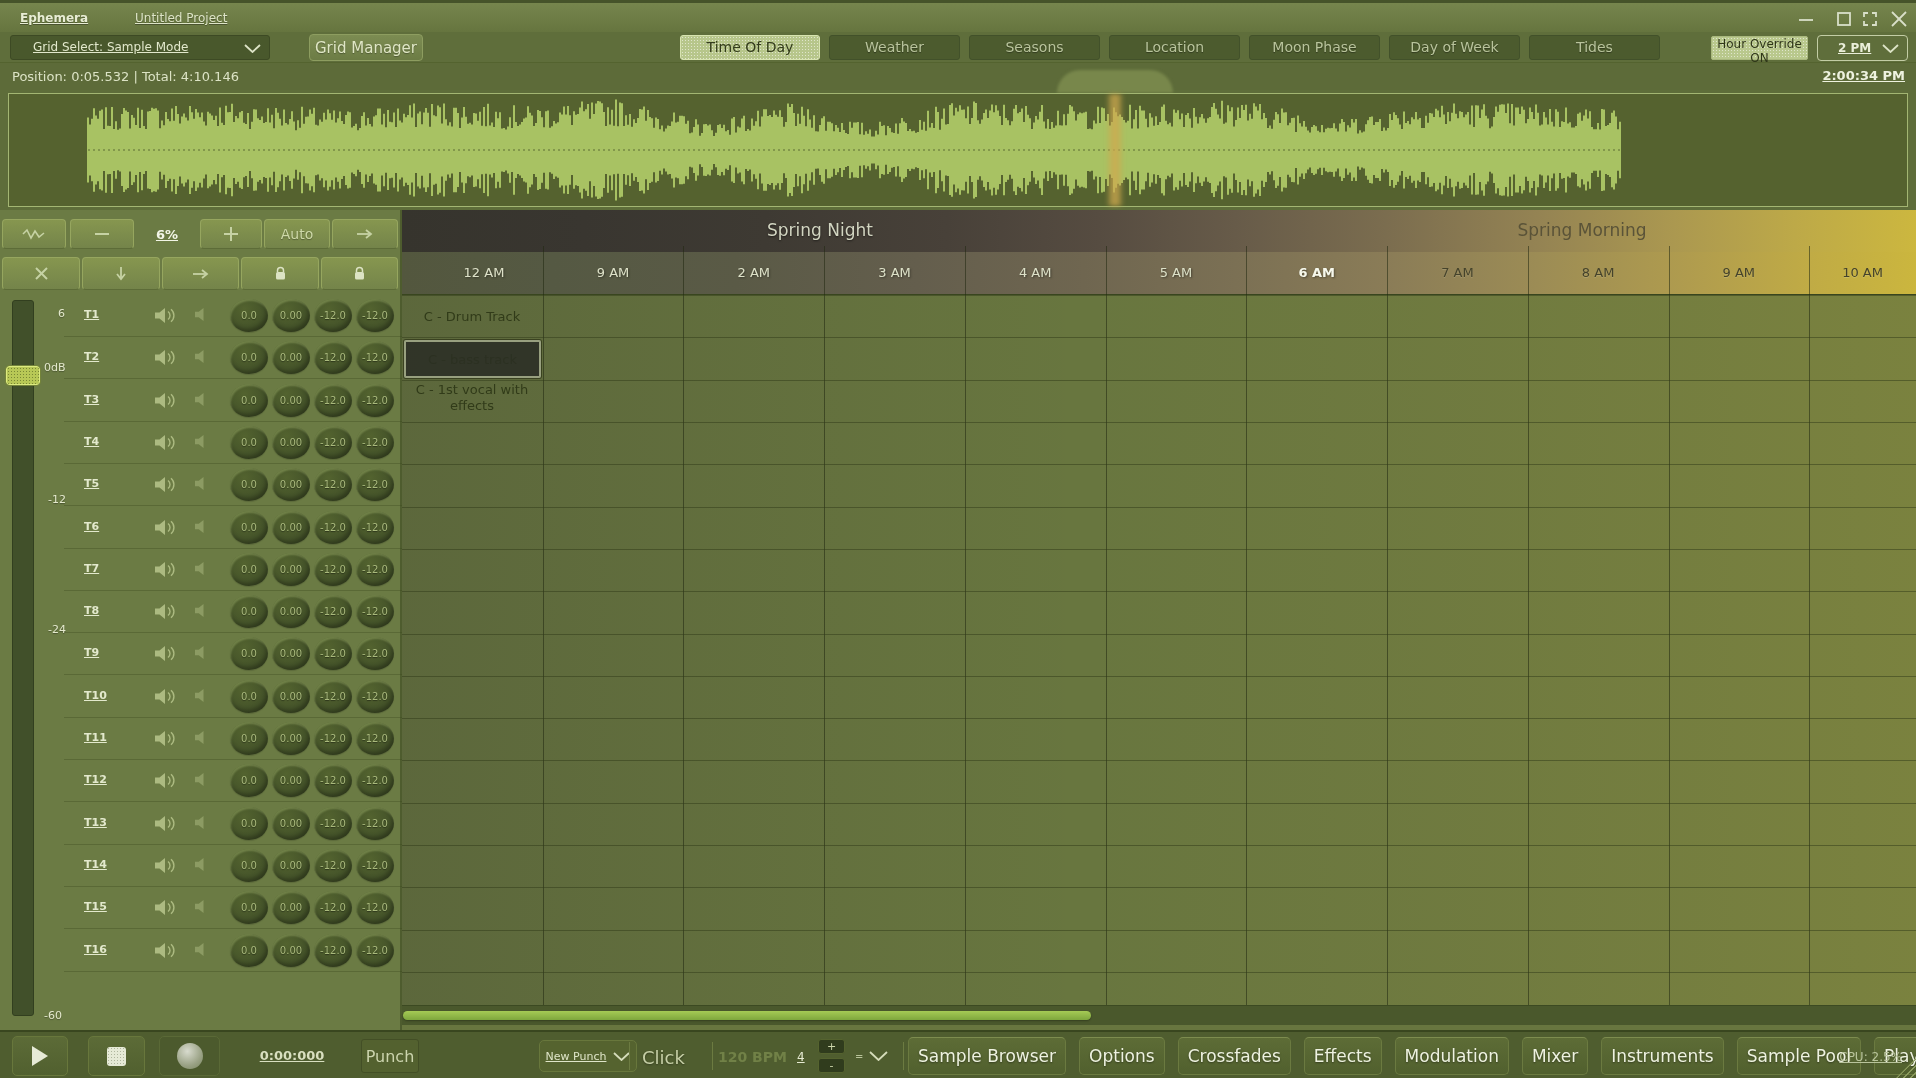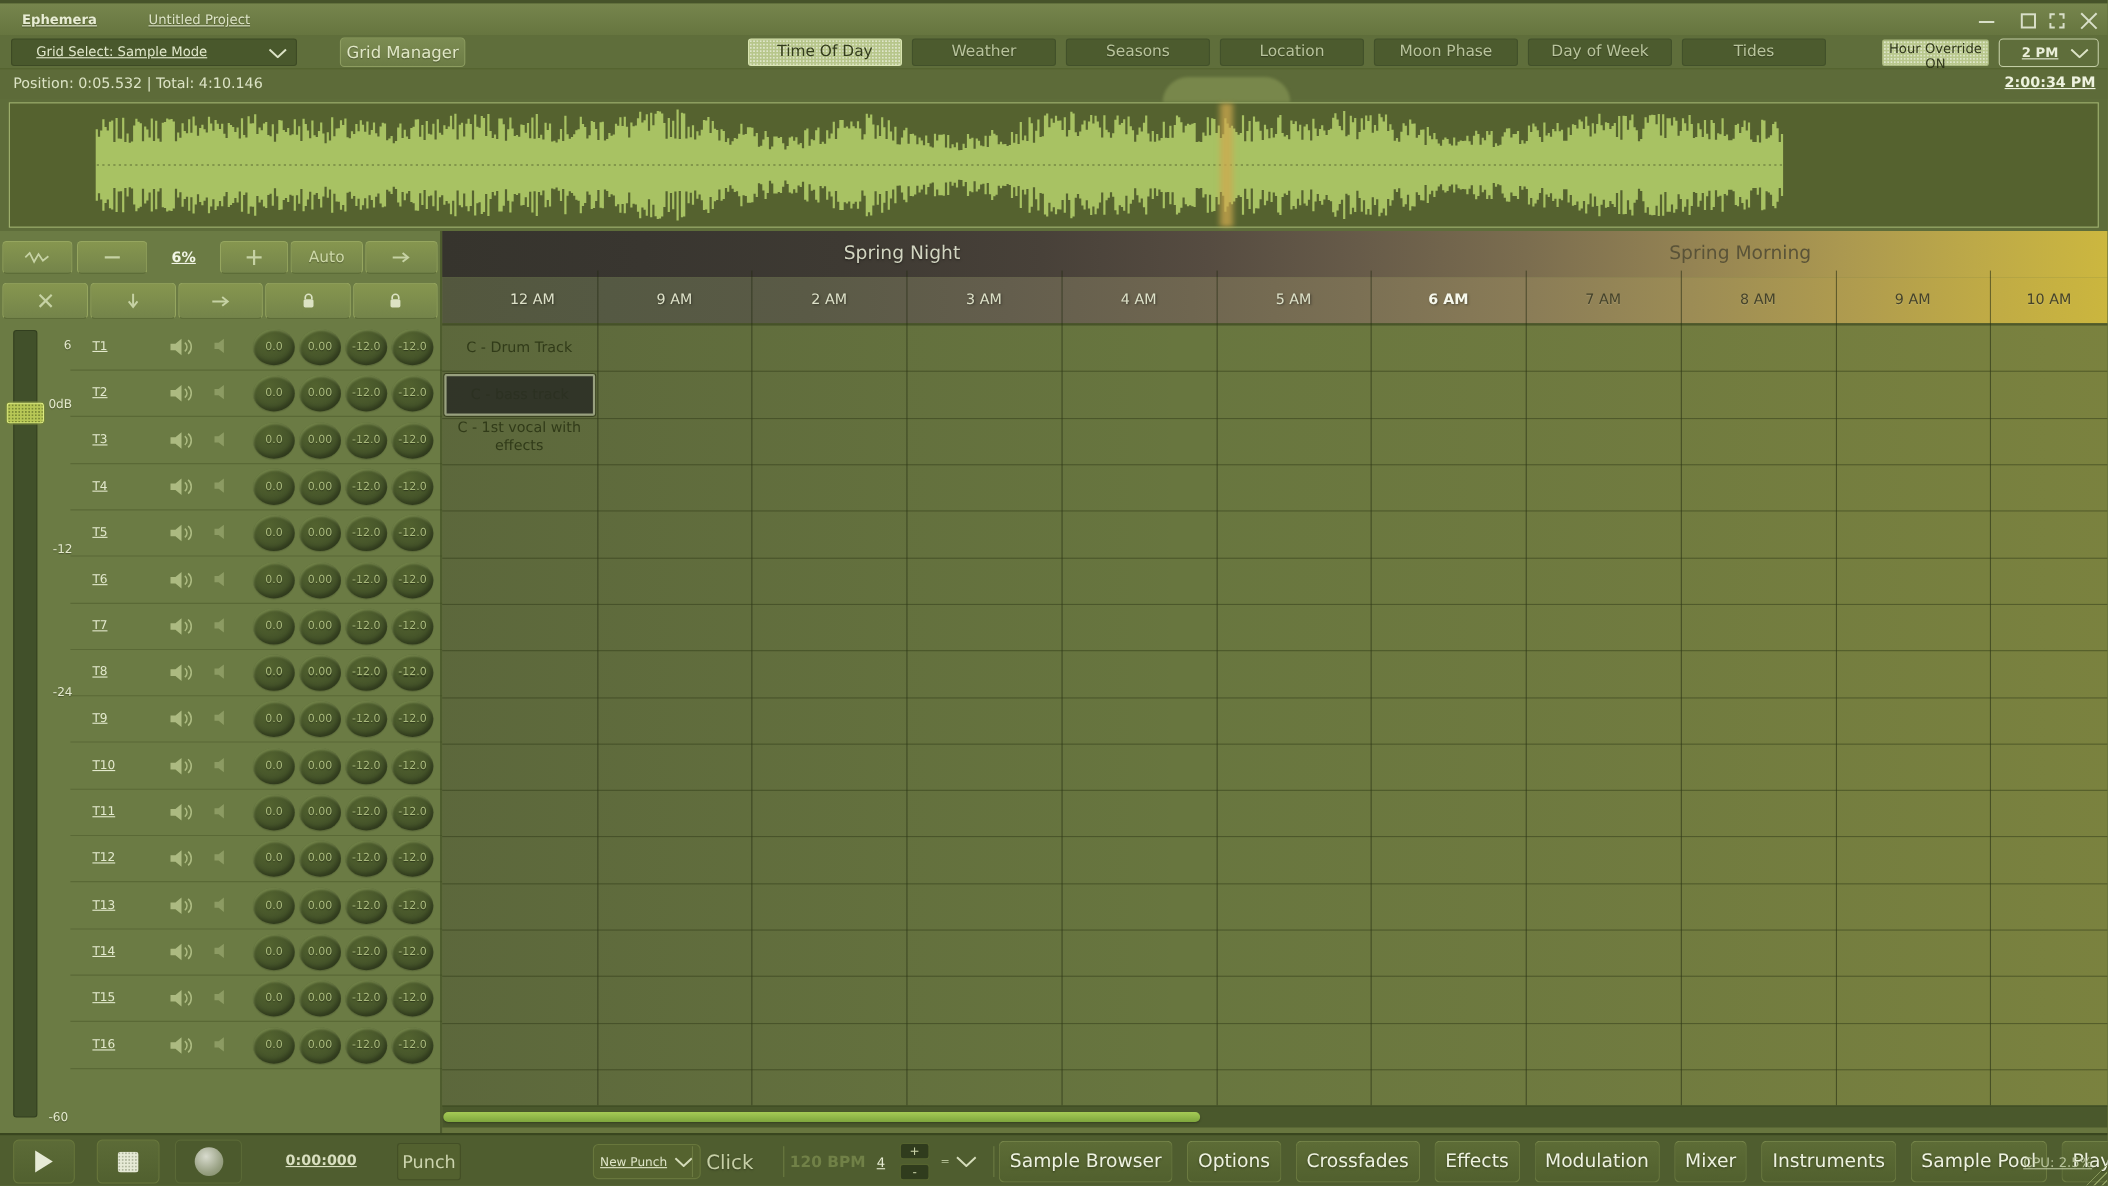--- a/index.html
+++ b/index.html
@@ -74,21 +74,21 @@
 
   #fader-groove { position:absolute; left:12px; top:90px; width:22px; height:716px;
     background:#41502a; border:1px solid #323f1f; border-radius:3px; cursor:pointer; }
   #fader-handle { position:absolute; left:6px; top:156px; width:34px; height:19px;
     background-color:#b8c856; background-image:radial-gradient(rgba(70,85,25,.55) .6px, rgba(0,0,0,0) .7px);
     background-size:3px 3px; border:1px solid #dcea80; outline:1px solid #74843a; border-radius:3px; cursor:ns-resize; }
   .fscale { position:absolute; font-size:11px; color:#e4e9cd; text-shadow:0 1px 1px rgba(0,0,0,.3); }
 
   #trackrows { position:absolute; left:64px; top:85px; width:338px; height:680px; }
   .trow { position:absolute; left:0; width:338px; height:42px; border-bottom:1px solid rgba(60,72,30,.35); }
-  .tlabel { position:absolute; left:20px; top:13px; font-size:11px; font-weight:normal;
+  .tlabel { position:absolute; left:20px; top:13px; font-size:11px; font-weight:bold;
     color:#e3e9cd; text-decoration:underline; cursor:pointer; }
   .spk { position:absolute; top:12px; cursor:pointer; }
   .spk.on { left:90px; opacity:.75; }
   .spk.off { left:130px; opacity:.5; }
   .knob { position:absolute; top:4px; width:38px; height:33px; border-radius:50%; cursor:pointer;
     background:radial-gradient(ellipse at 38% 30%, #53632f 0%, #46552a 55%, #3f4d26 100%);
     box-shadow: inset 1px 2px 2px rgba(200,220,140,.30), inset -2px -3px 4px rgba(0,0,0,.30), 0 1px 1px rgba(0,0,0,.15);
     display:flex; align-items:center; justify-content:center; }
   .knob span { font-size:10px; color:#a9b97c; text-shadow:0 1px 1px rgba(0,0,0,.4); }
   .k0{left:166px;} .k1{left:208px;} .k2{left:250px;} .k3{left:292px;}

